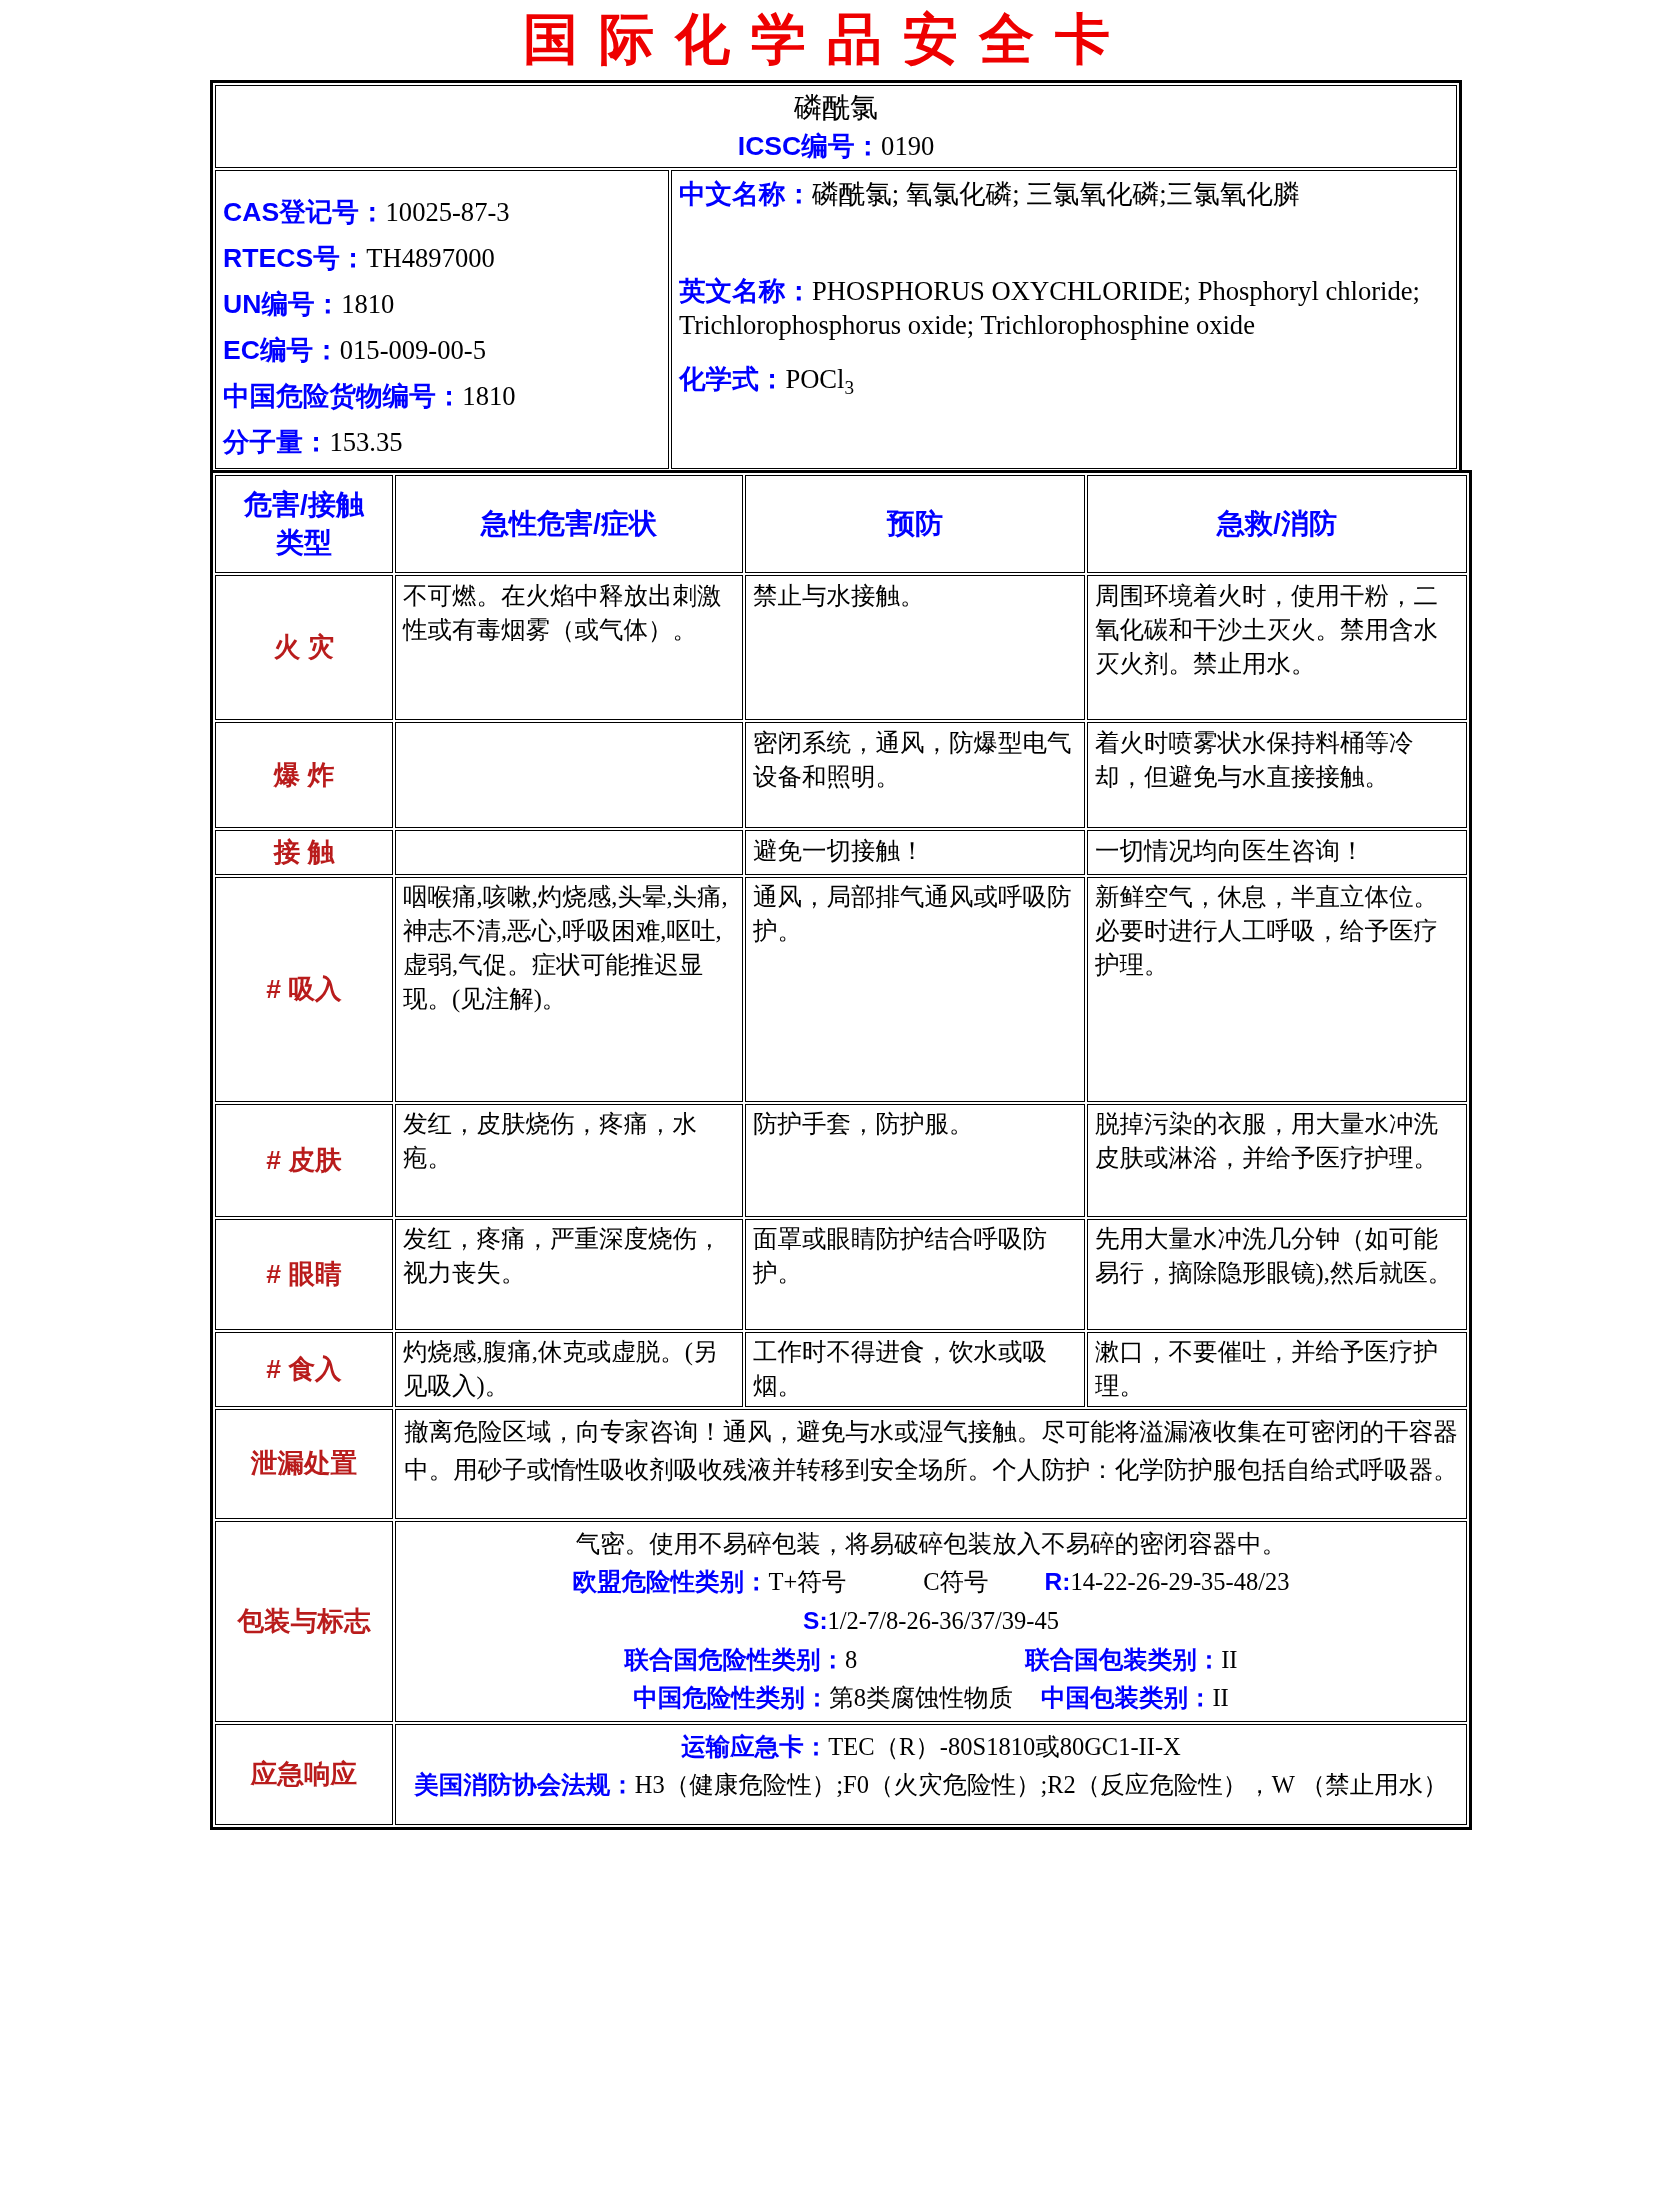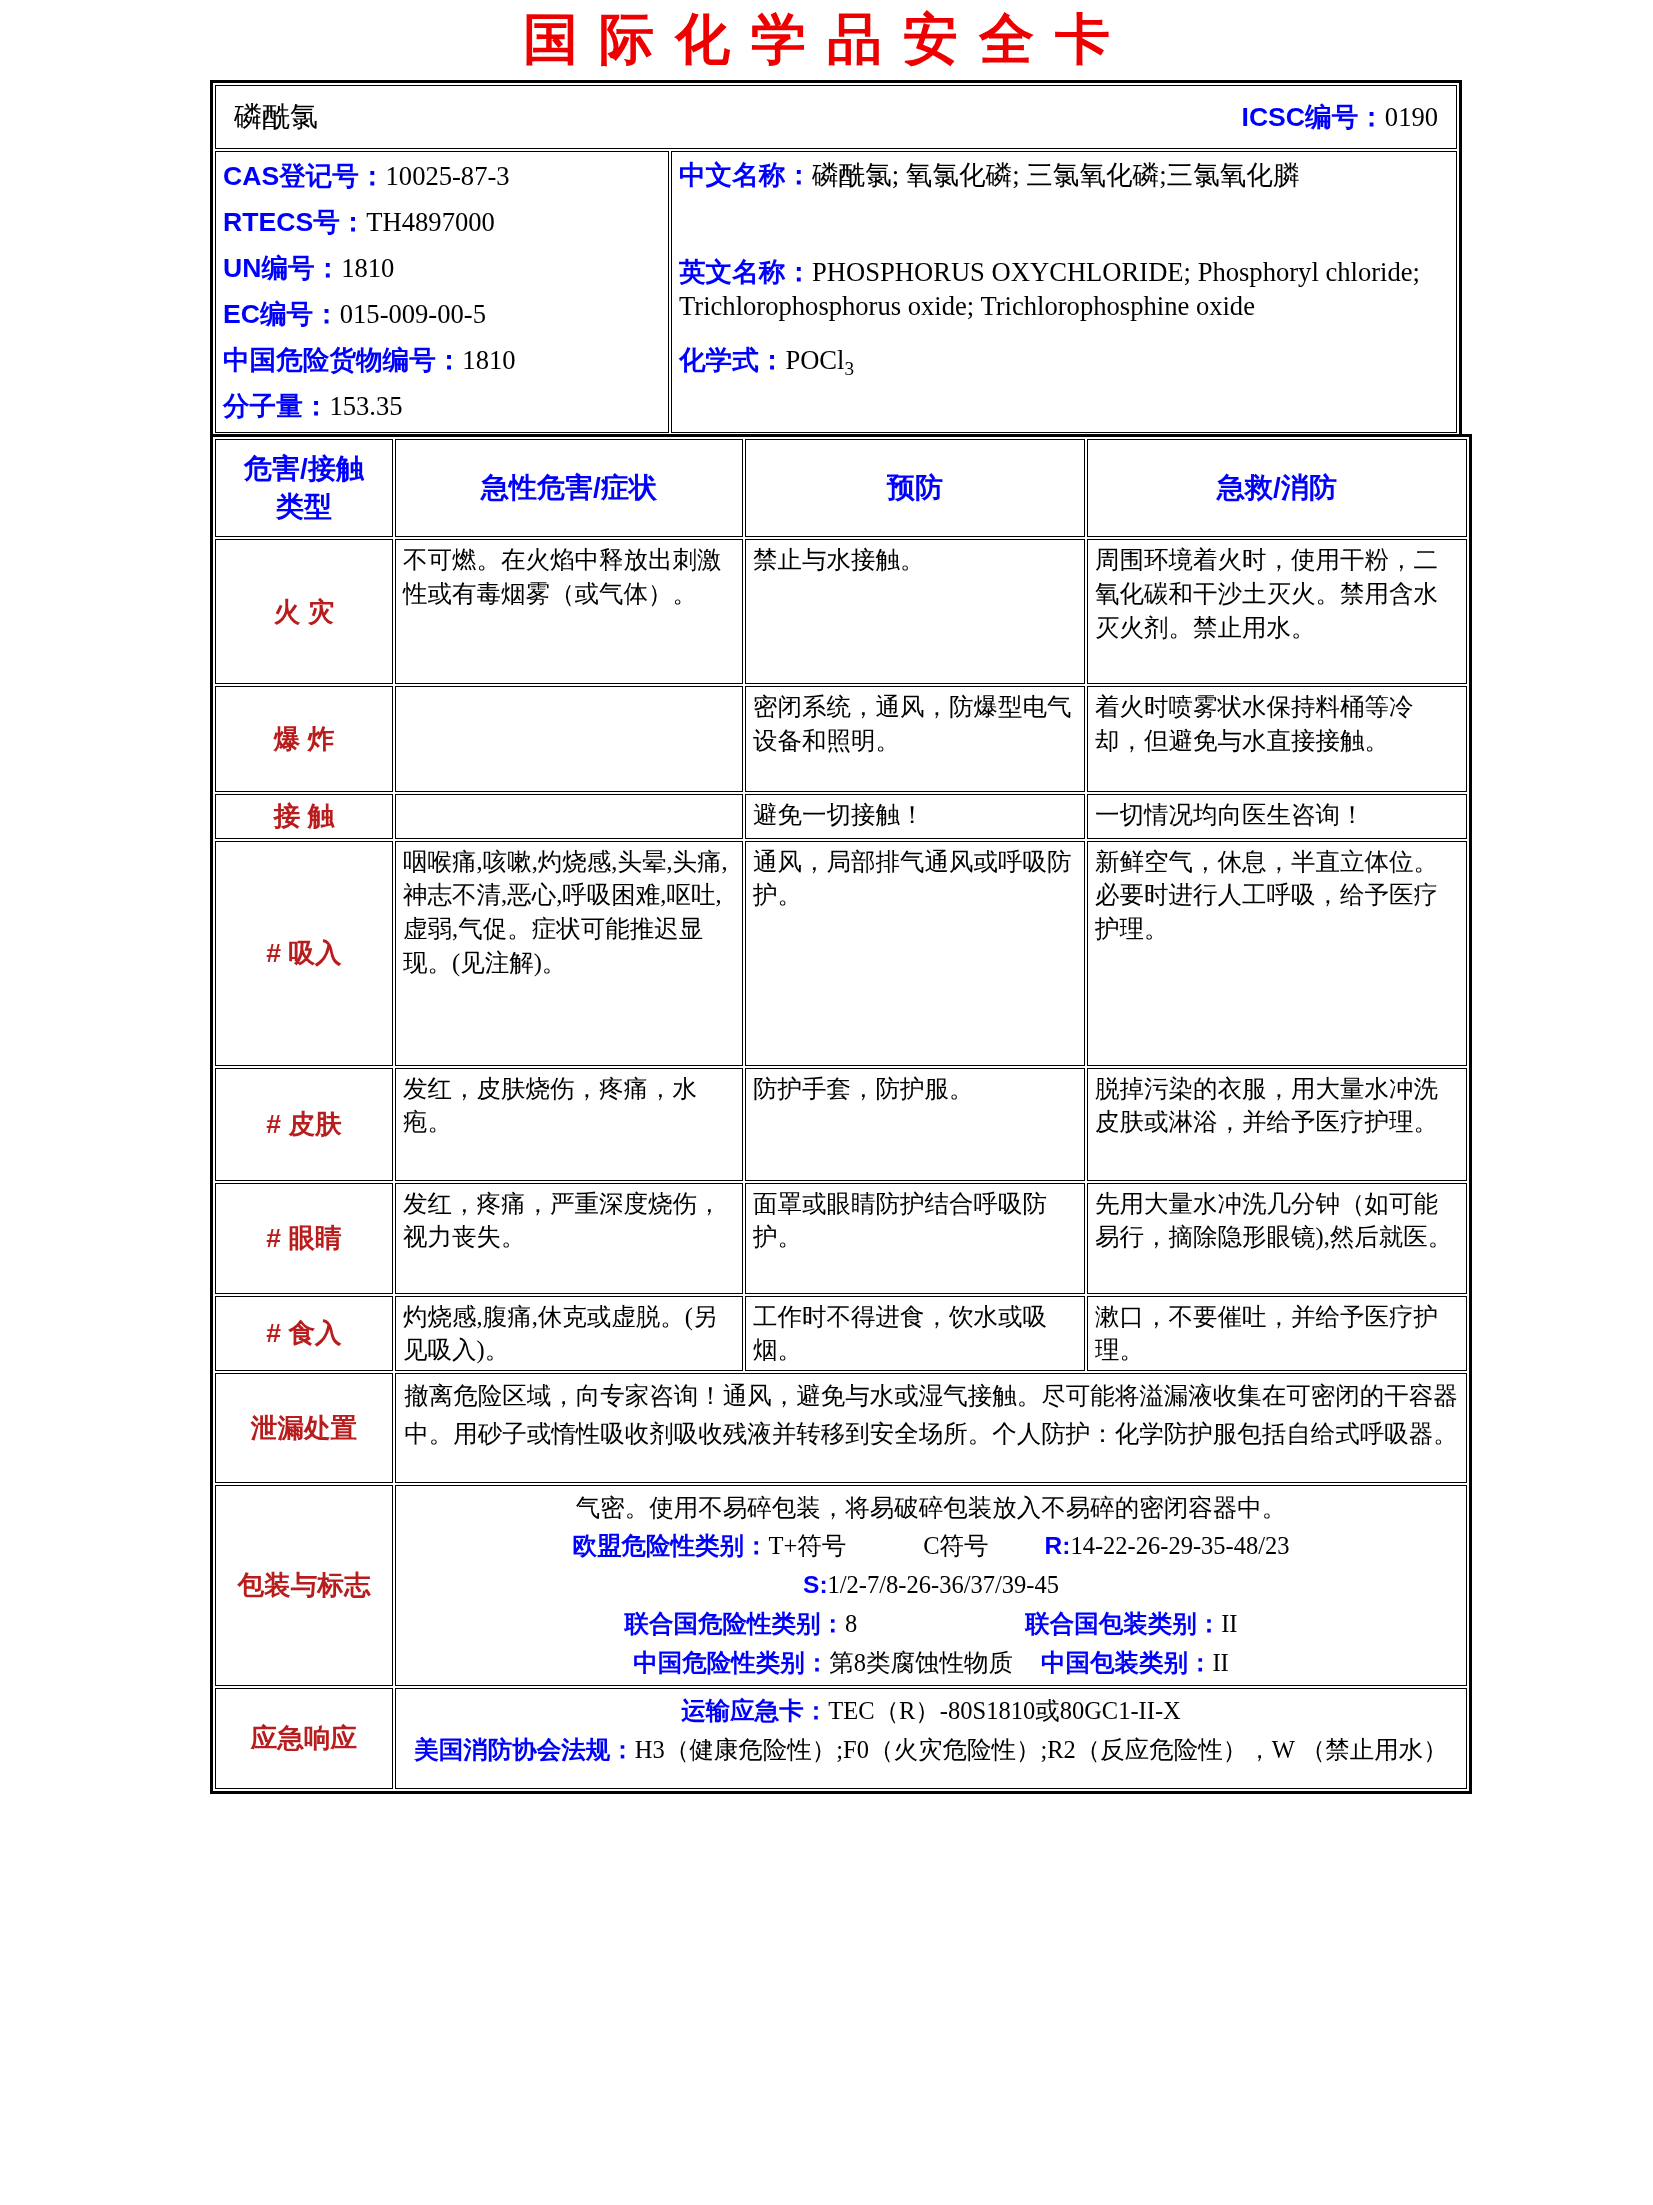--- a/index.html
+++ b/index.html
@@ -20,23 +20,23 @@
   }
   #hazard-table{margin-top:-3.5px;}
   td{
     border:1.4px solid #000;vertical-align:top;box-sizing:border-box;
     padding:2.8px 7px;font-size:24.5px;line-height:1.38;color:#000;
     overflow:hidden;
   }
   .blue,.lbl{color:#0000ff;font-family:"Liberation Sans","DejaVu Sans",sans-serif;font-weight:bold;}
   
   .cell-titlebar{height:64px;vertical-align:middle;font-size:28px;padding:2.8px 18px;}
-  .titlebar-flex{display:flex;justify-content:space-between;align-items:center;}
+  .titlebar-flex{display:flex;justify-content:space-between;align-items:center;flex-direction:column;}
   .icsc{font-size:26.6px;}
-  .cell-ids{height:278px;padding-top:1px;}
+  .cell-ids{height:278px;padding-top:18px;}
   .id-line{line-height:46px;white-space:nowrap;font-size:26.6px;}
   .id-line .lbl{font-size:26.6px;}
   .cell-names{height:278px;padding-top:5.6px;font-size:26.6px;}
   .cn-block{line-height:1.32;margin:0 0 62px 0;}
   .en-block{line-height:1.3;margin:0;}
   .formula-block{margin-top:18px;}
   sub{font-size:0.72em;}
   
   .hdr{
     text-align:center;vertical-align:middle;white-space:pre-line;

